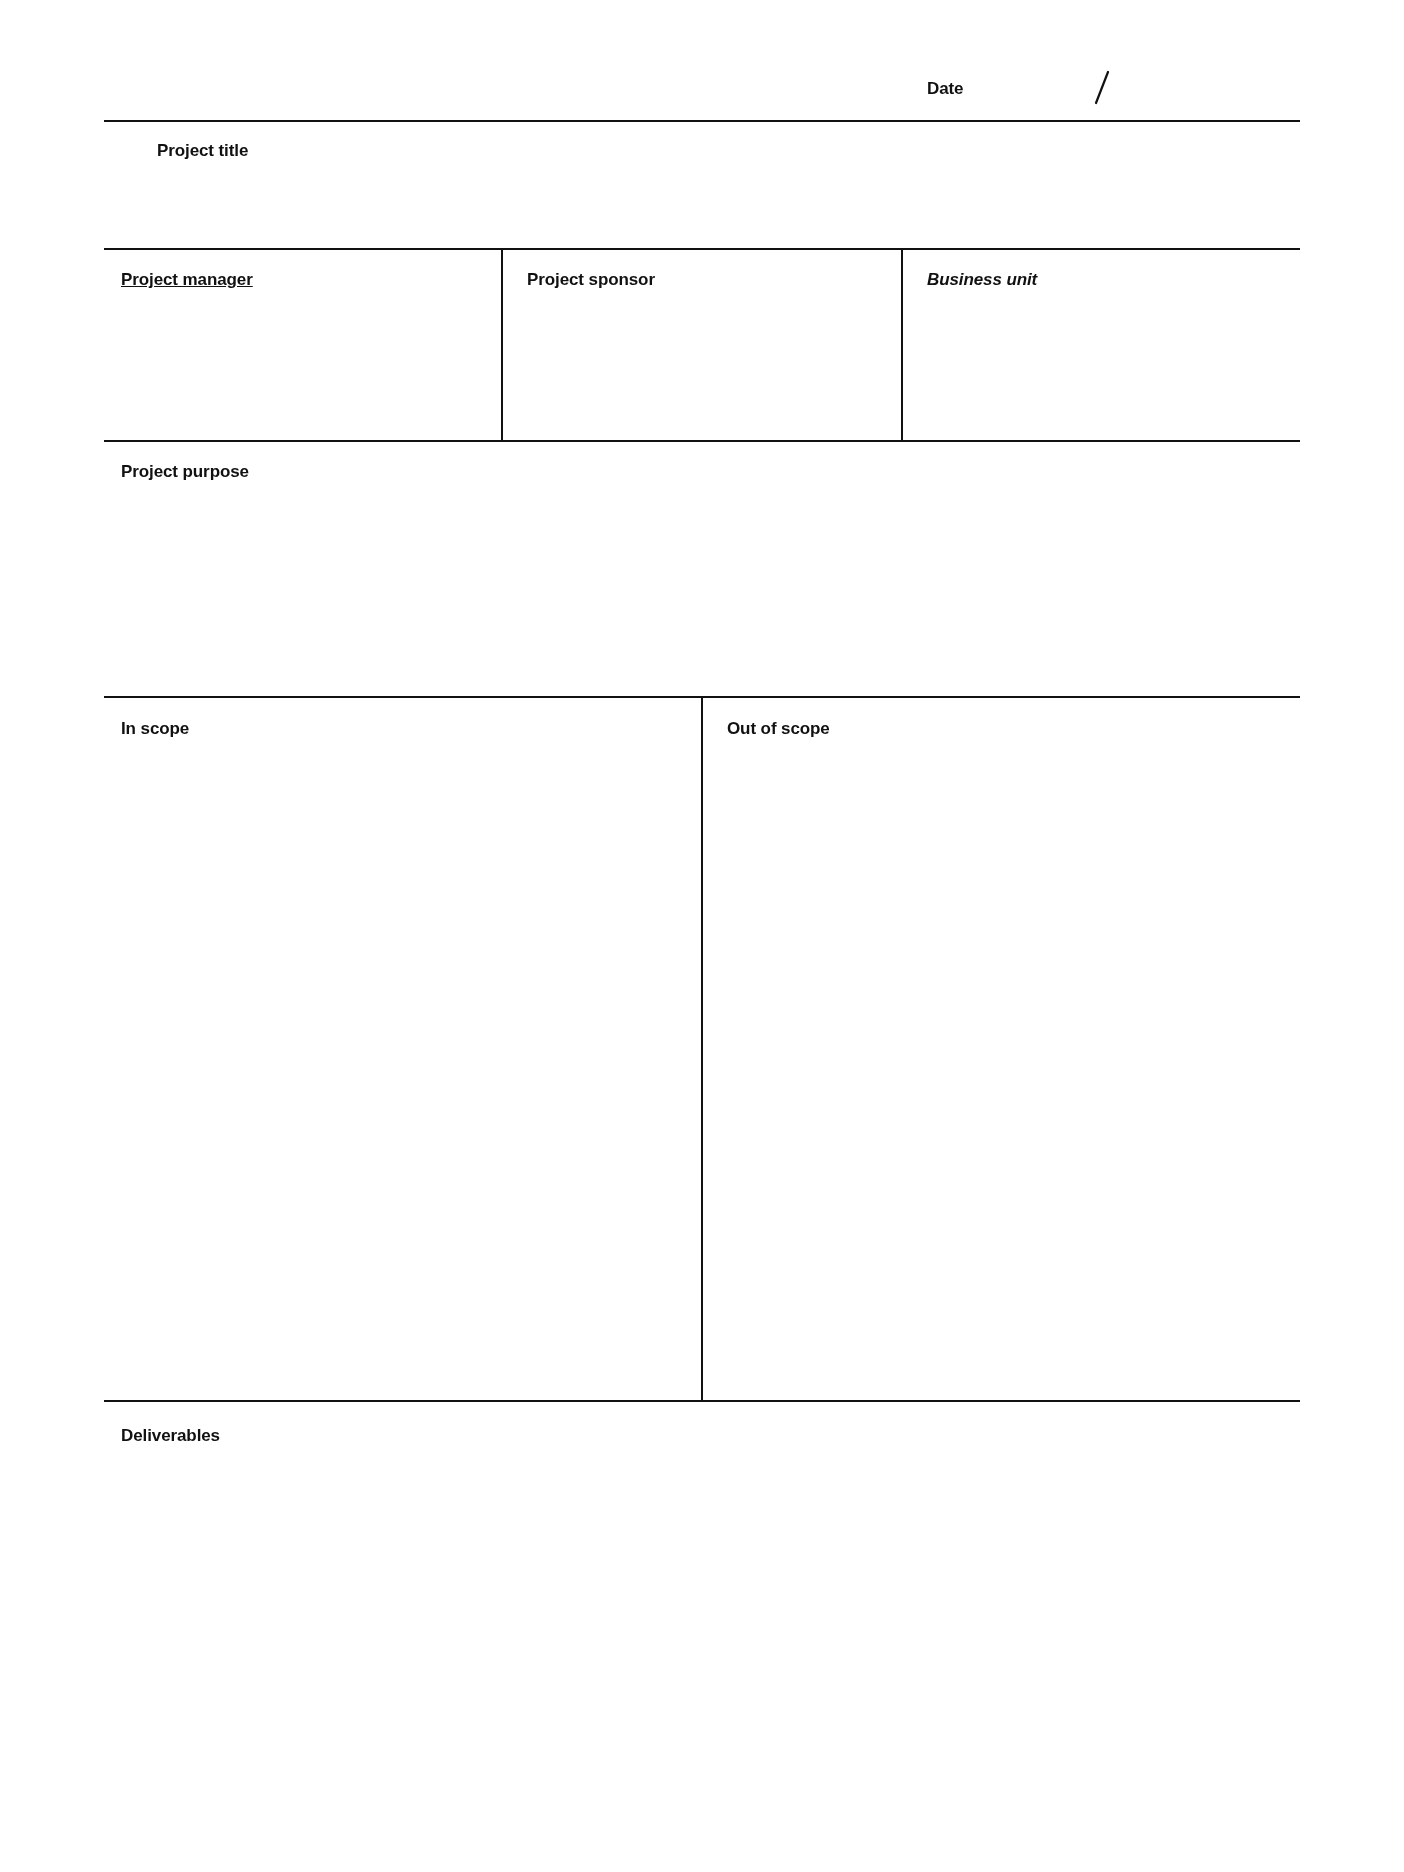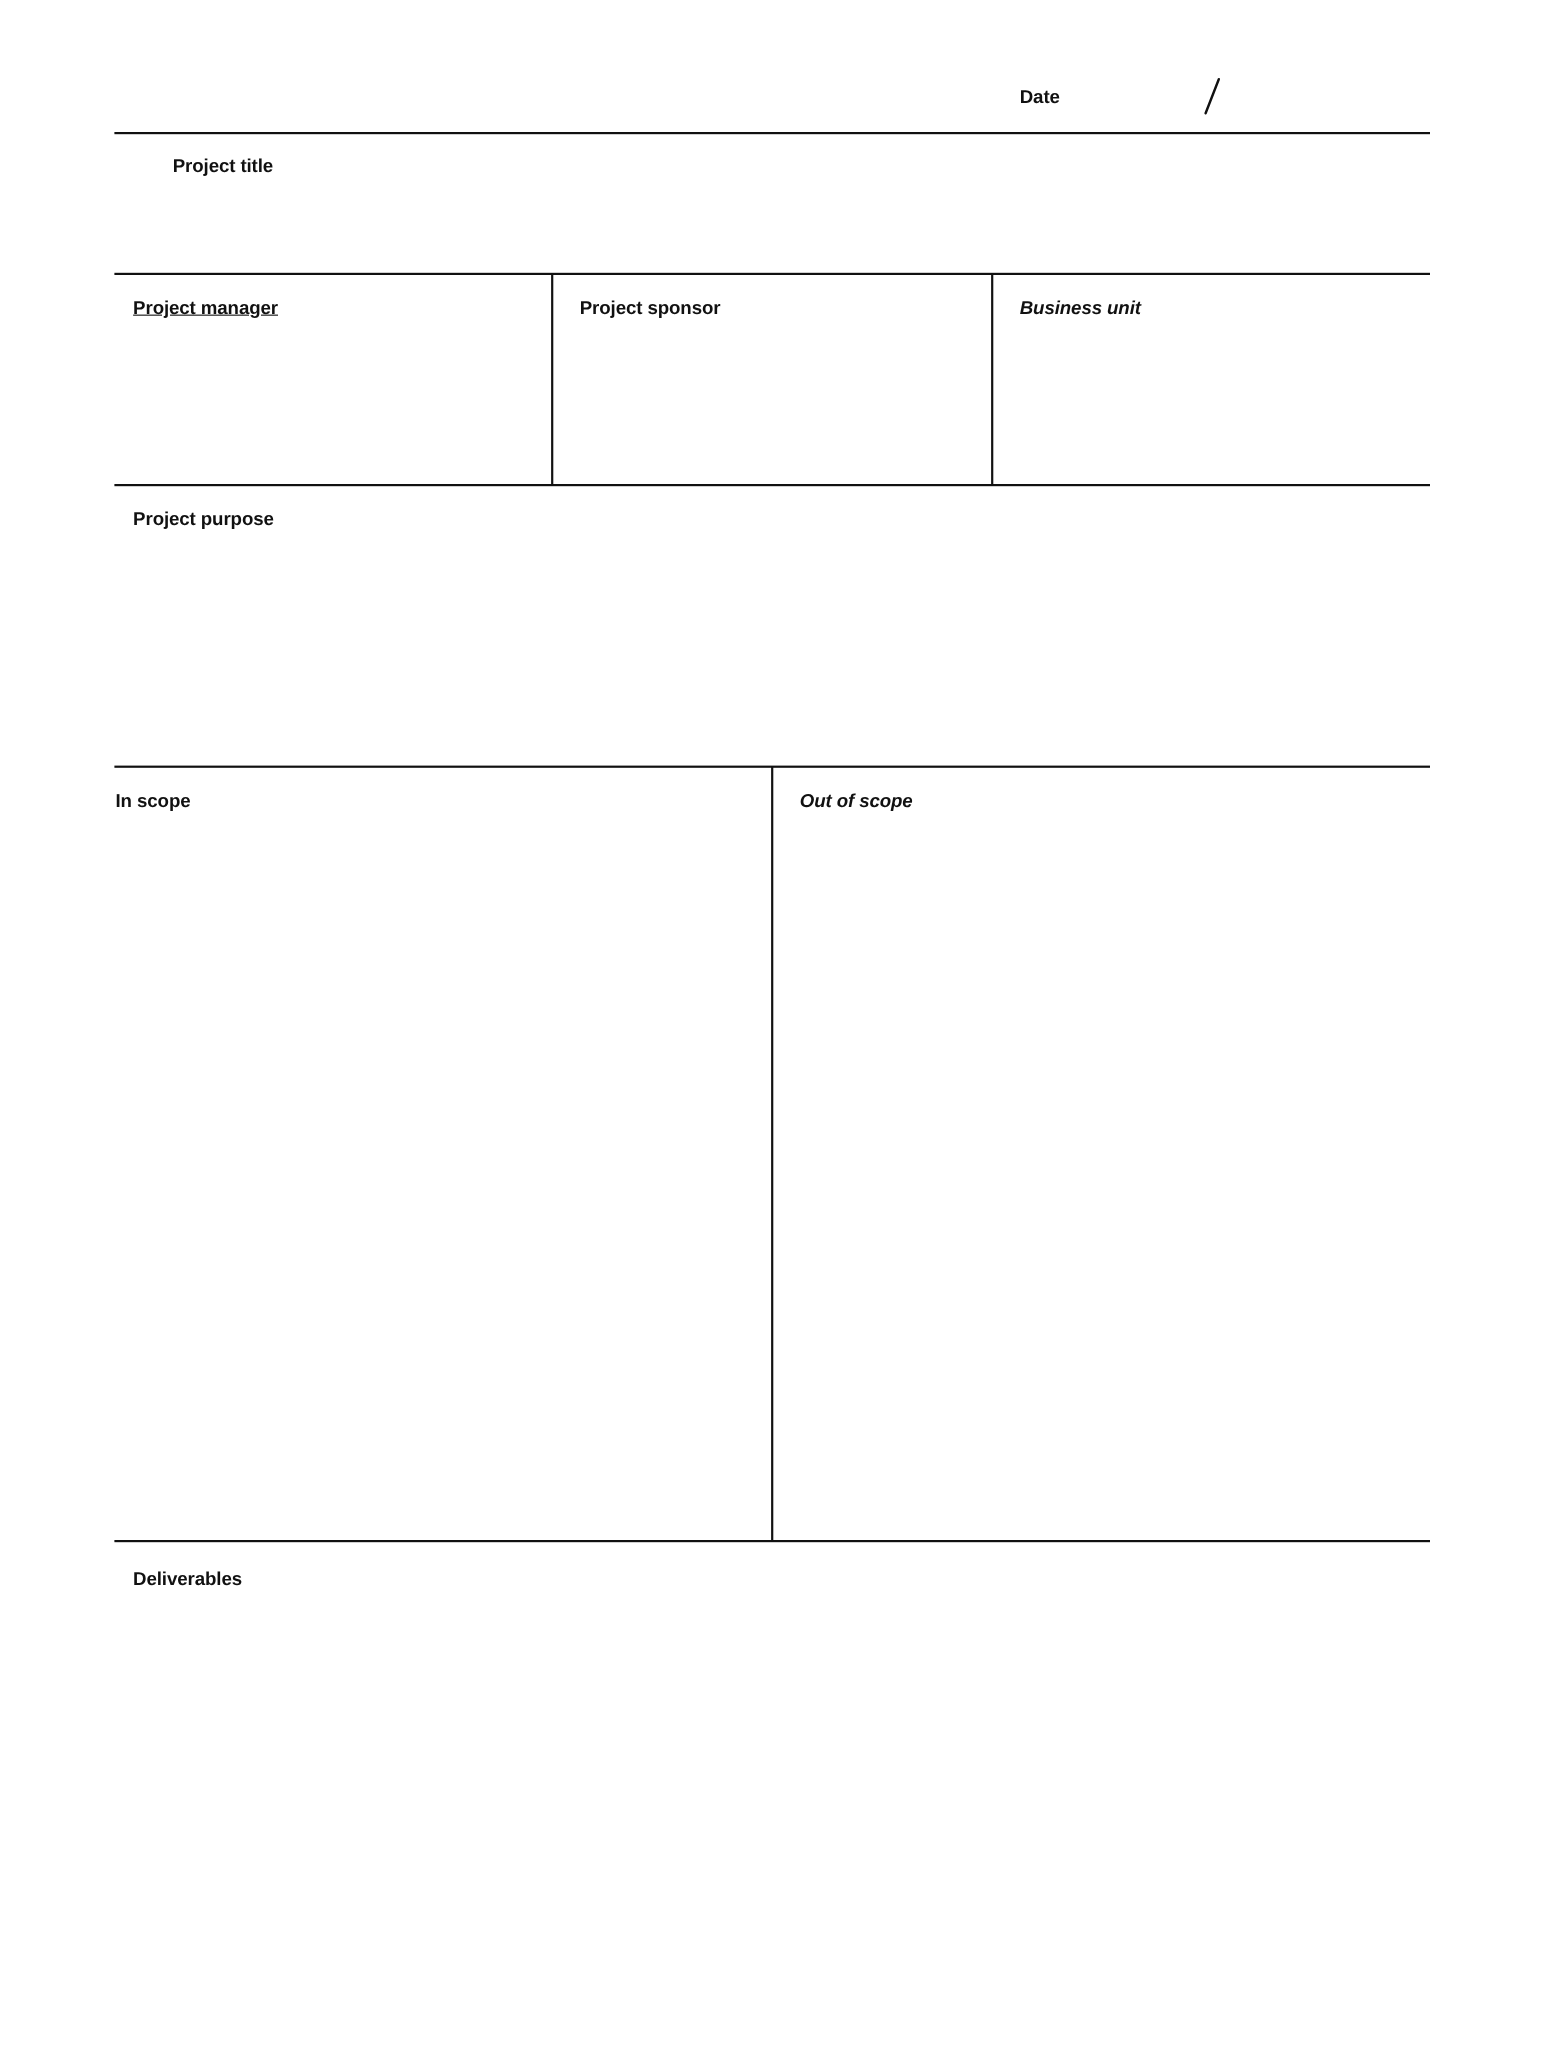--- a/index.html
+++ b/index.html
@@ -75,19 +75,19 @@
 <div class="field" style="left:503px; top:250px; width:398px; height:190px;"></div>
 <span class="label" style="left:527px; top:269px;">Project sponsor</span>
 
 <div class="field" style="left:903px; top:250px; width:397px; height:190px;"></div>
 <span class="label" style="left:927px; top:269px;font-style:italic;">Business unit</span>
 
 <div class="field" style="left:104px; top:442px; width:1196px; height:254px;"></div>
 <span class="label" style="left:121px; top:461px;text-align:right;">Project purpose</span>
 
 <div class="field" style="left:104px; top:698px; width:597px; height:702px;"></div>
-<span class="label" style="left:105px; top:718px;">In scope</span>
+<span class="label" style="left:121px; top:718px;">In scope</span>
 
 <div class="field" style="left:703px; top:698px; width:597px; height:702px;"></div>
-<span class="label" style="left:727px; top:718px;font-style:italic;">Out of scope</span>
+<span class="label" style="left:727px; top:718px;">Out of scope</span>
 
 <div class="field" style="left:104px; top:1402px; width:1196px; height:420px;"></div>
 <span class="label" style="left:121px; top:1425px;">Deliverables</span>
 
 </body></html>

